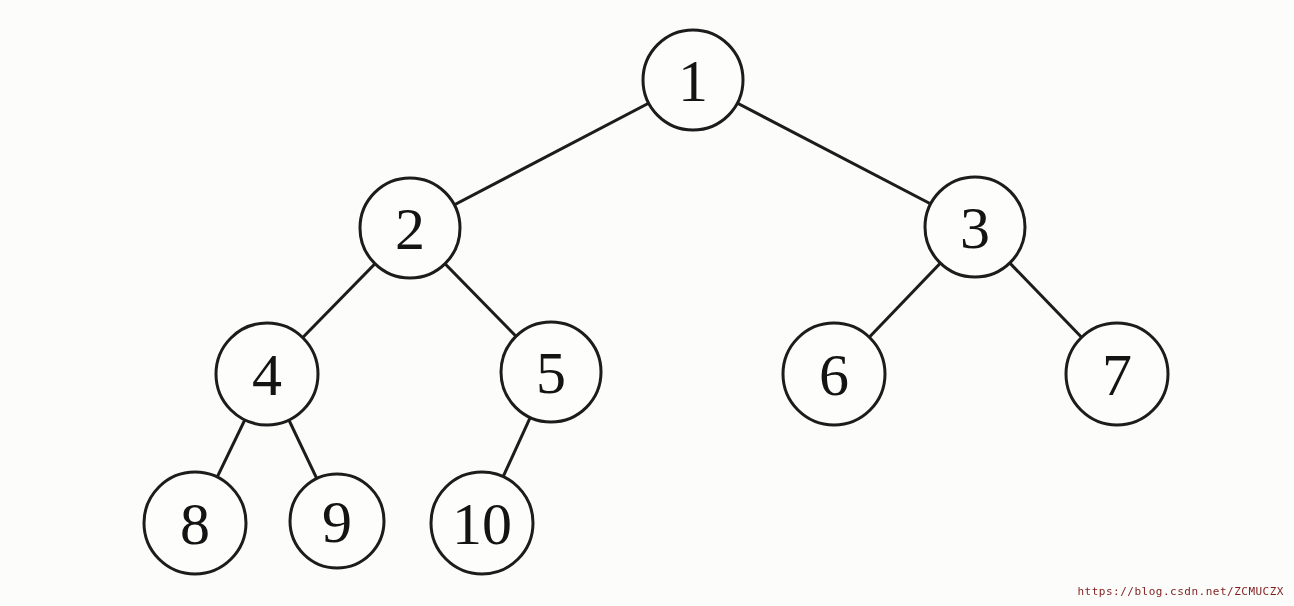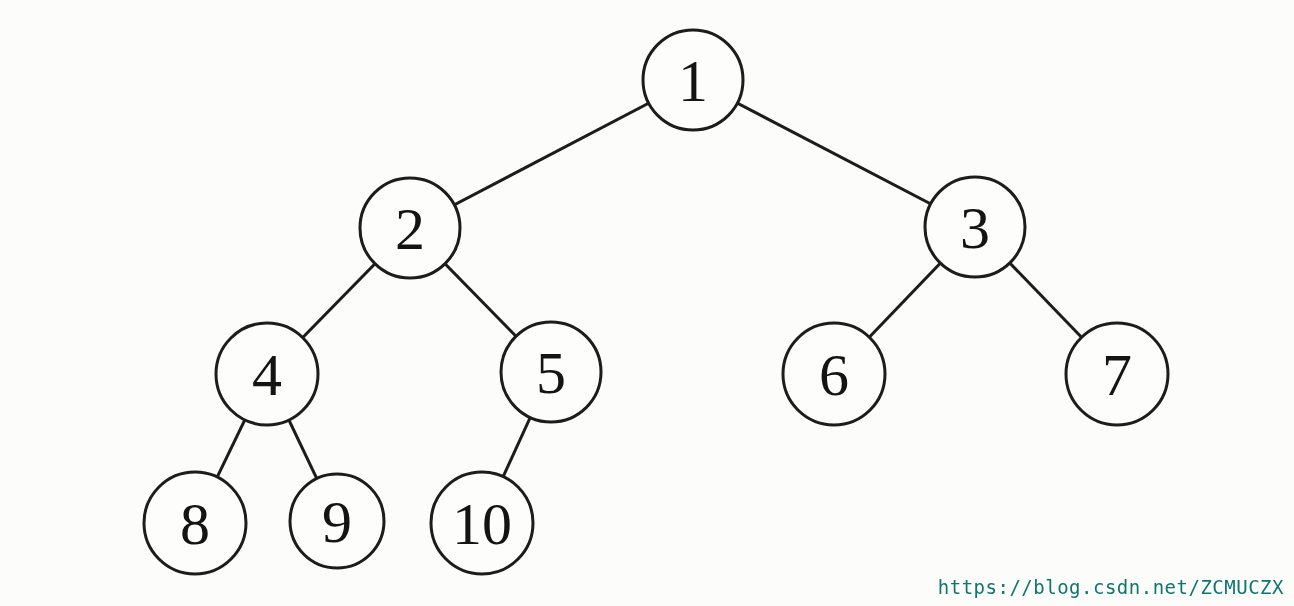--- a/index.html
+++ b/index.html
@@ -33,23 +33,23 @@
     font-family: "Liberation Serif", "DejaVu Serif", serif;
     font-size: 60px;
     fill: #141414;
     text-anchor: middle;
   }
   .watermark {
     position: absolute;
     right: 10px;
     bottom: 8px;
     font-family: "DejaVu Sans Mono", monospace;
-    font-size: 19px;
+    font-size: 11px;
     letter-spacing: 0.5px;
-    color: #0f766e;
+    color: #7f1d1d;
     user-select: none;
   }
 </style>
 </head>
 <body>
 
 <div class="canvas">
   <svg class="tree" width="1294" height="606" viewBox="0 0 1294 606">
       <line x1="693" y1="80" x2="410" y2="228"></line>
       <line x1="693" y1="80" x2="975" y2="227"></line>

